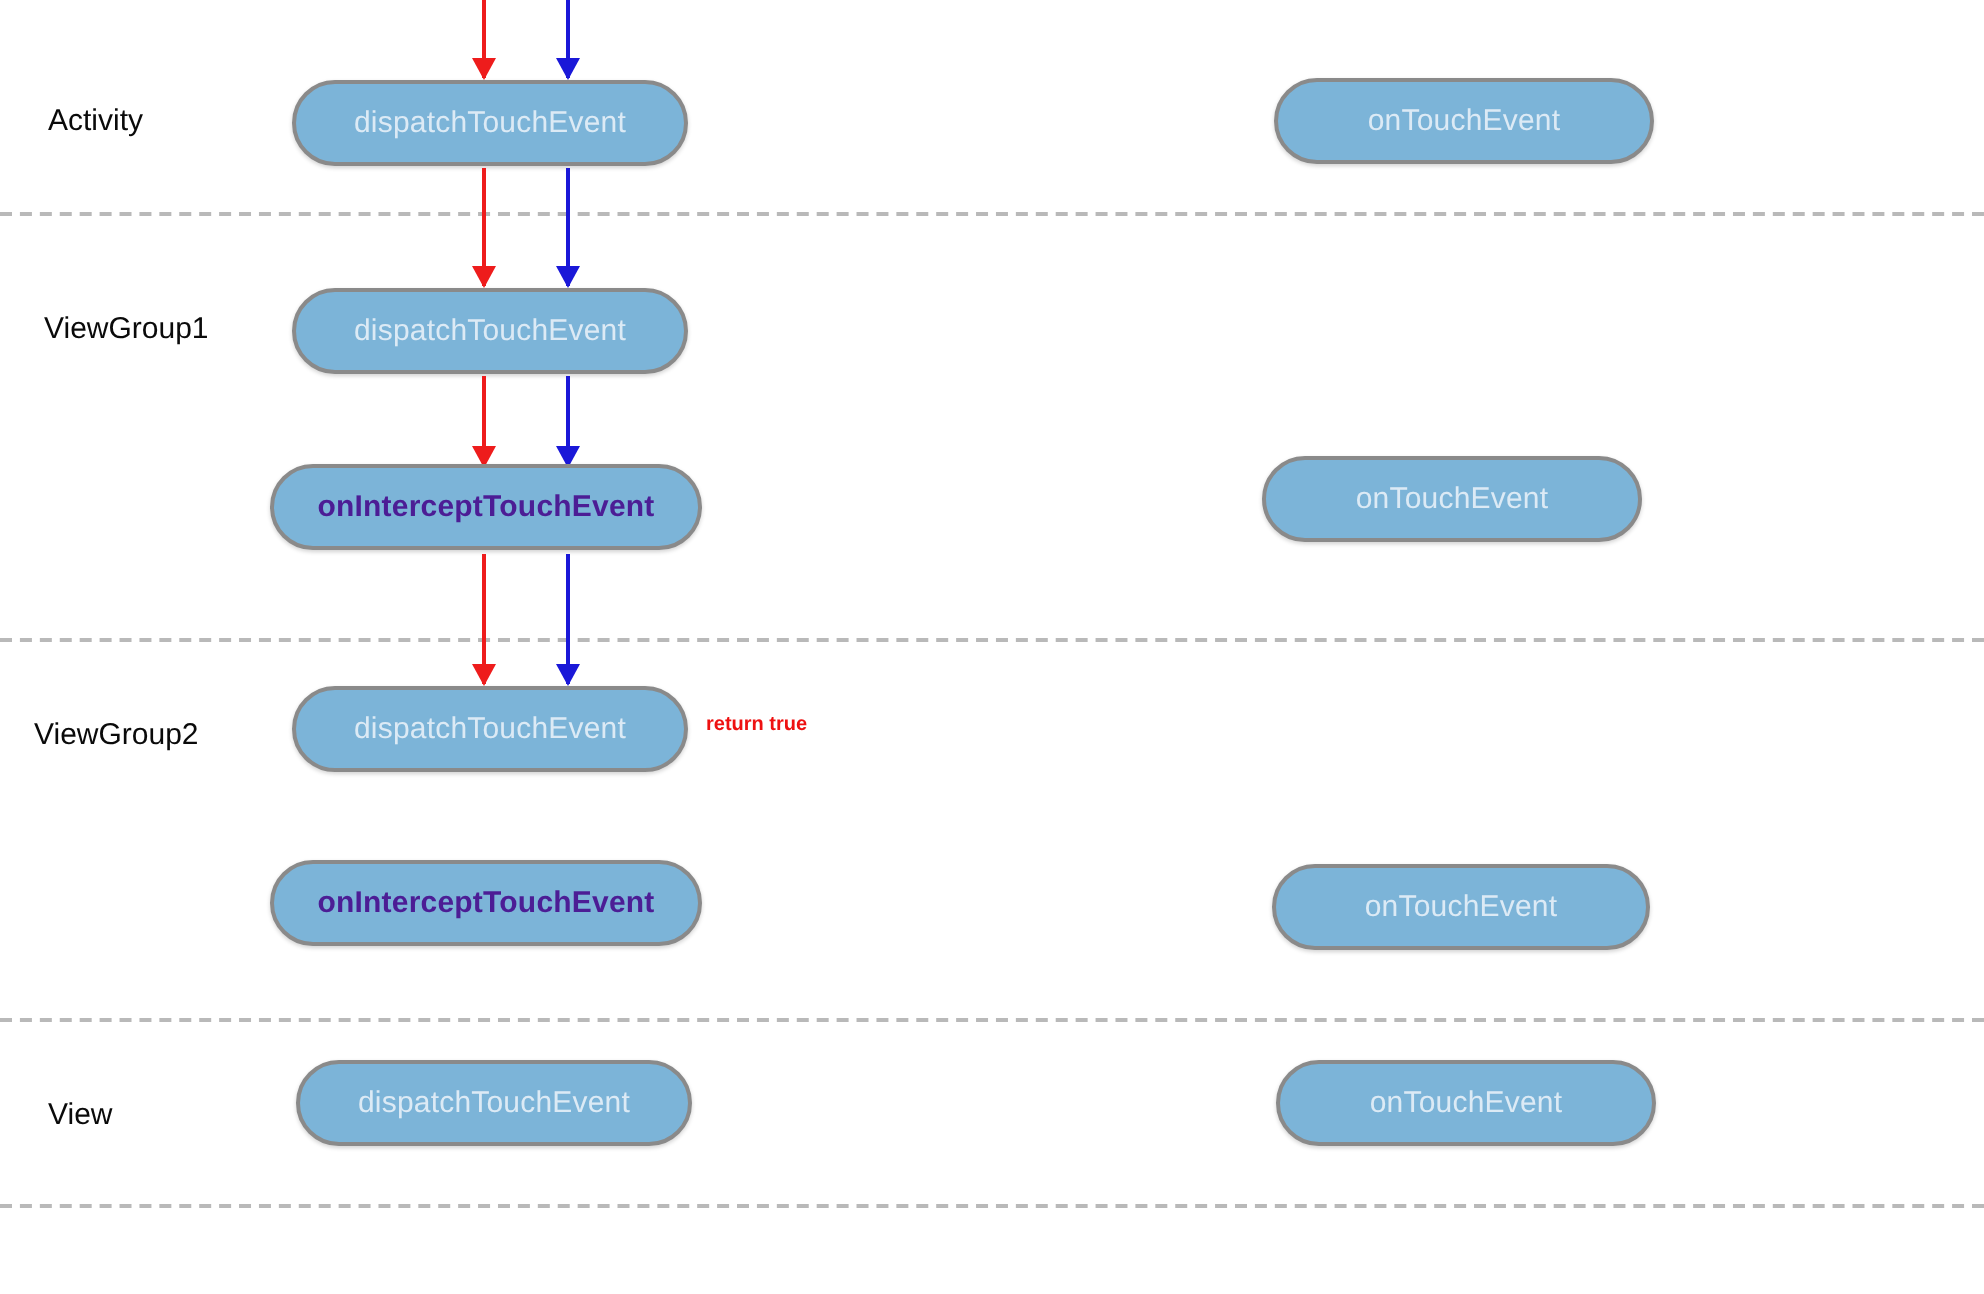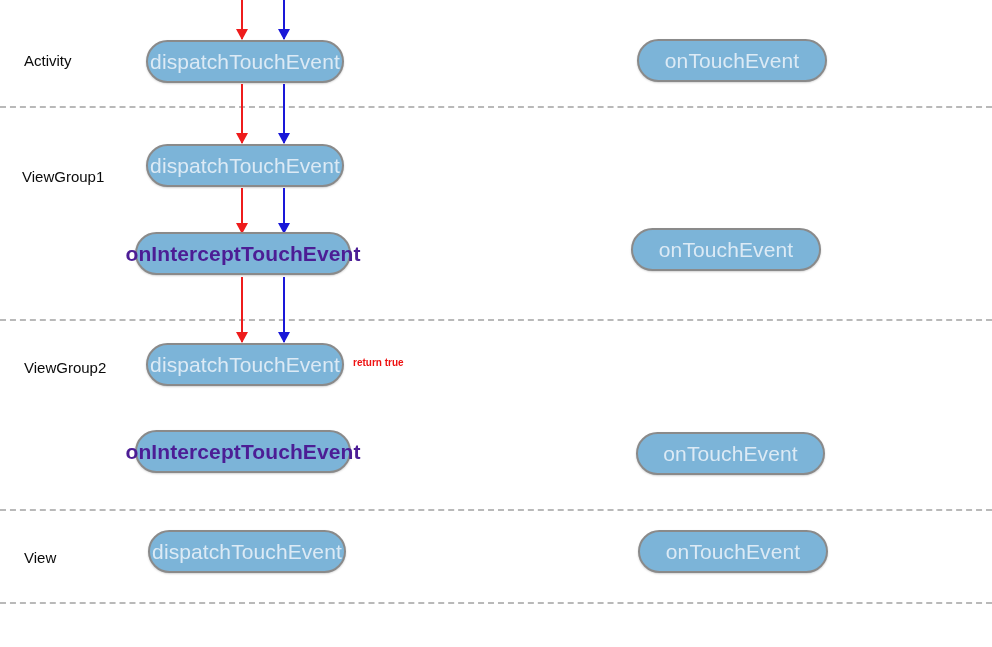--- a/index.html
+++ b/index.html
@@ -29,21 +29,21 @@
   .pill{
     position:absolute;
     box-sizing:border-box;
     background:#7cb4d8;
     border:2px solid #8a8a8a;
     border-radius:22px;
     color:#dceaf5;
     display:flex;
     align-items:center;
     justify-content:center;
-    font-size:21px;
+    font-size:15px;
     letter-spacing:.1px;
     box-shadow:0 1px 2px rgba(0,0,0,.18);
     white-space:nowrap;
   }
   .pill.bold{font-weight:bold;color:#4c1d95;text-align:right;}
 
   
   .arrow{position:absolute;width:12px;}
   .arrow .shaft{
     position:absolute;left:5px;top:0;width:2px;height:100%;
@@ -73,22 +73,22 @@
 <body>
 
 <div id="stage">
 
   <div class="divider" style="top:106px;"></div>
   <div class="divider" style="top:319px;"></div>
   <div class="divider" style="top:509px;"></div>
   <div class="divider" style="top:602px;"></div>
 
   <div class="row-label" style="left:24px;  top:52px;">Activity</div>
-  <div class="row-label" style="left:22px;  top:168px;">ViewGroup1</div>
-  <div class="row-label" style="left:24px;  top:359px;">ViewGroup2</div>
+  <div class="row-label" style="left:22px;  top:156px;">ViewGroup1</div>
+  <div class="row-label" style="left:17px;  top:359px;">ViewGroup2</div>
   <div class="row-label" style="left:24px;  top:549px;">View</div>
 
   <div class="arrow red" style="left:236px; top:-14px; height:53px;">
     <div class="shaft"></div>
       <div class="head"></div>
   </div>
   <div class="arrow blue" style="left:278px; top:-14px; height:53px;">
     <div class="shaft"></div>
       <div class="head"></div>
   </div>

